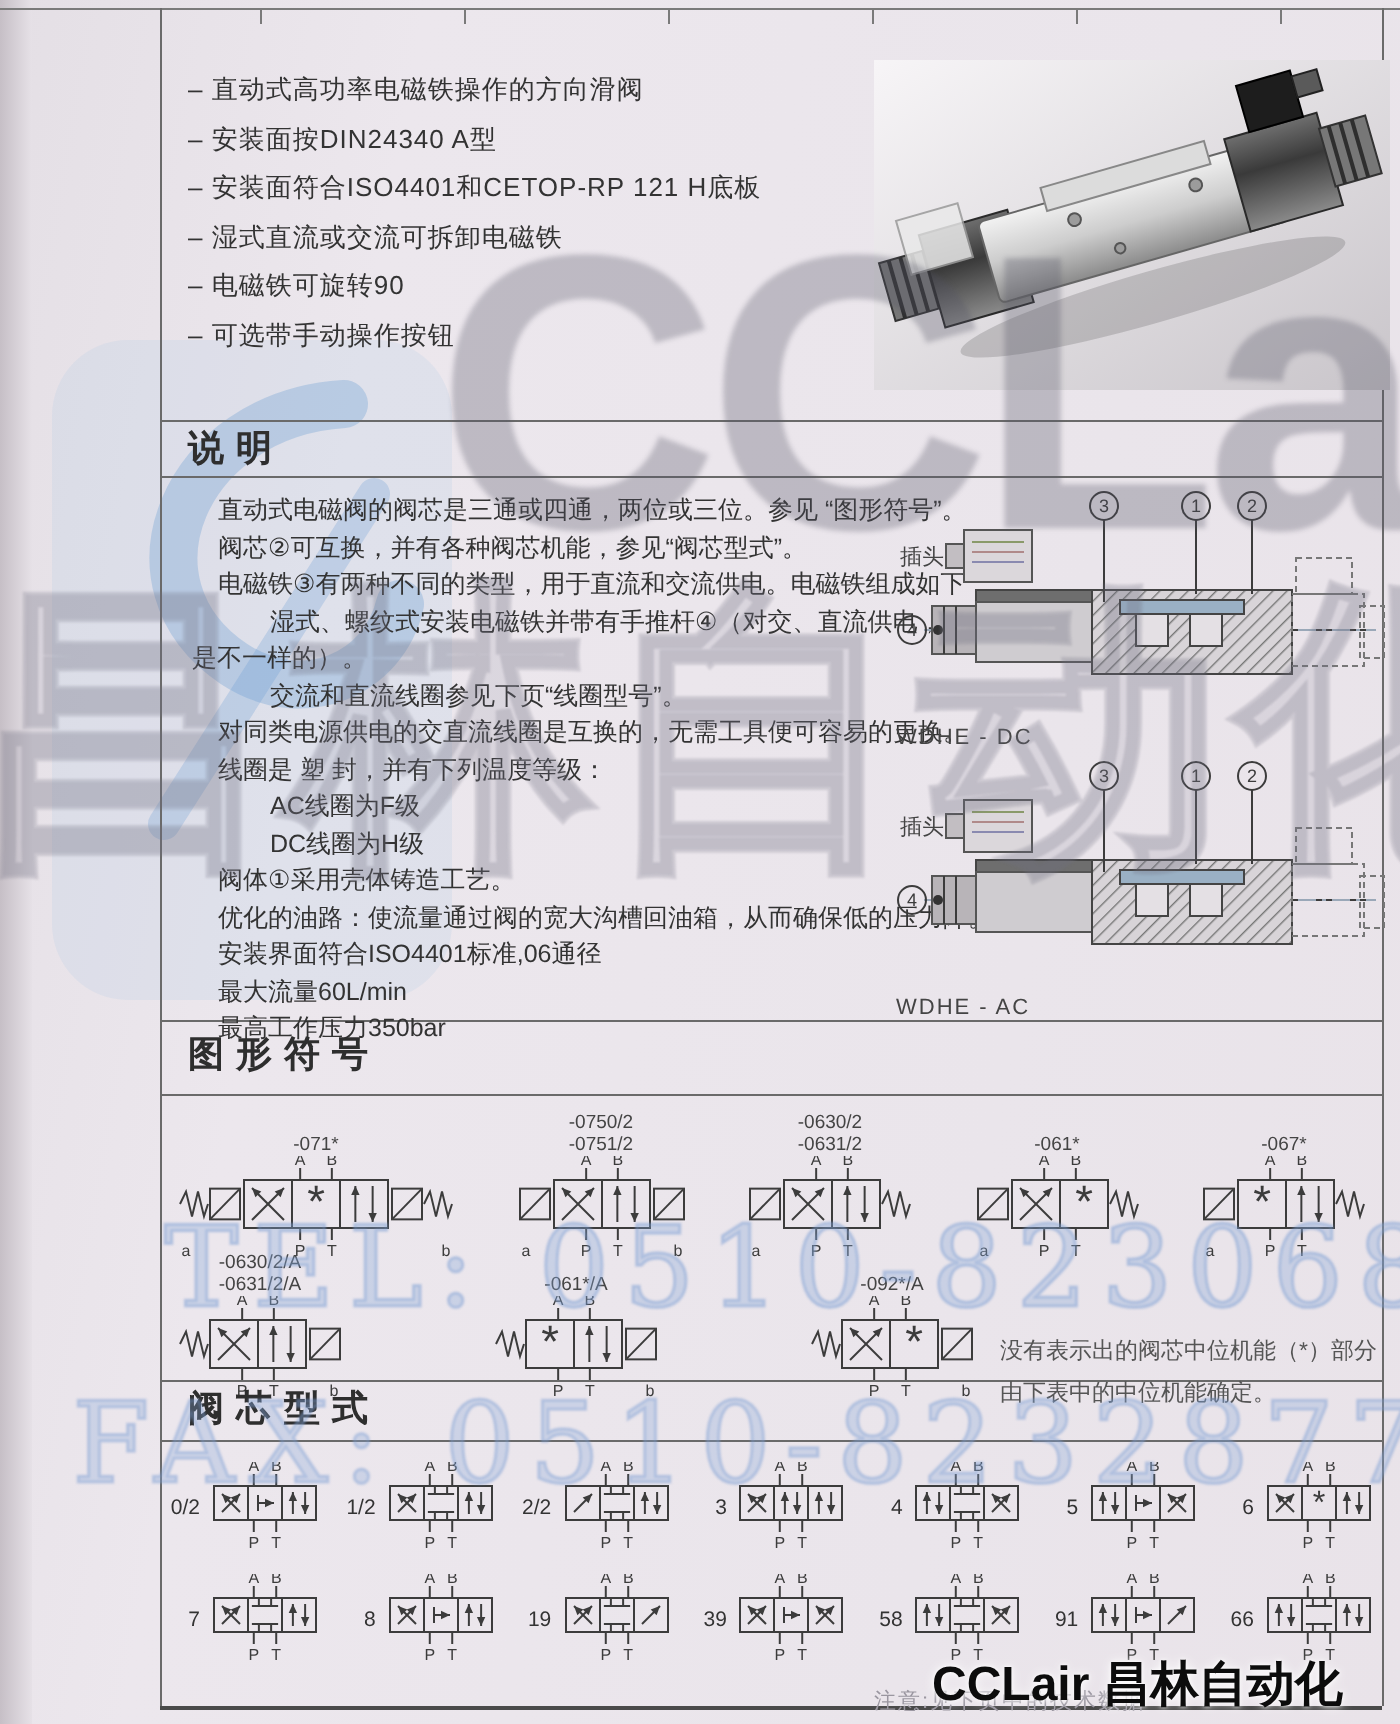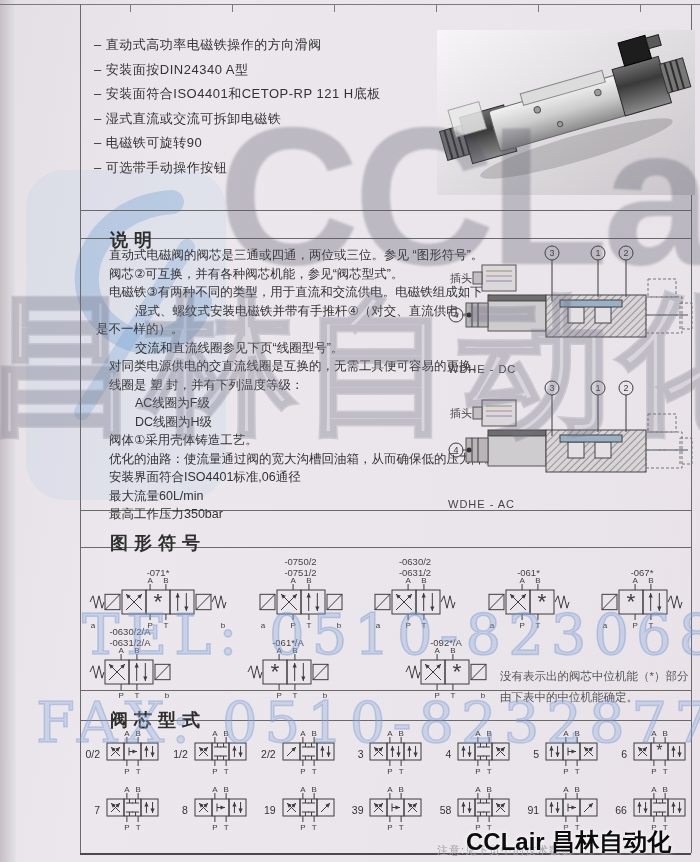--- a/index.html
+++ b/index.html
@@ -8,21 +8,21 @@
     font-family:"Liberation Sans","DejaVu Sans",sans-serif;color:#333;}
   .edge{position:absolute;left:0;top:0;width:16px;height:100%;
     background:linear-gradient(90deg,#c6bfc6,#e6e1e7);z-index:1;}
   .content{position:absolute;inset:0;z-index:2;}
   
   .topline{position:absolute;top:4px;left:0;width:700px;height:1px;background:#7a7a7a;}
   .tick{position:absolute;top:4px;width:1px;height:8px;background:#7a7a7a;}
   .rule{position:absolute;left:80px;width:611px;height:1px;background:#6a6a6a;}
   .vline{position:absolute;width:1px;background:#6a6a6a;top:4px;height:849px;}
   
-  .sec{position:absolute;left:94px;margin:16px;font-size:18px;font-weight:600;
+  .sec{position:absolute;left:94px;margin:0;font-size:18px;font-weight:600;
     color:#2e2e2e;letter-spacing:6px;}
   
   .features{position:absolute;left:94px;top:33px;margin:0;padding:0;list-style:none;
     font-size:13px;color:#333;}
   .features li{height:24.5px;line-height:24.5px;letter-spacing:.5px;}
   
   .photo{position:absolute;left:437px;top:30px;width:258px;height:165px;}
   
   .desc{position:absolute;left:96px;top:246px;width:372px;font-size:12.5px;color:#333;}
   .desc .dl{line-height:18.5px;white-space:nowrap;}

